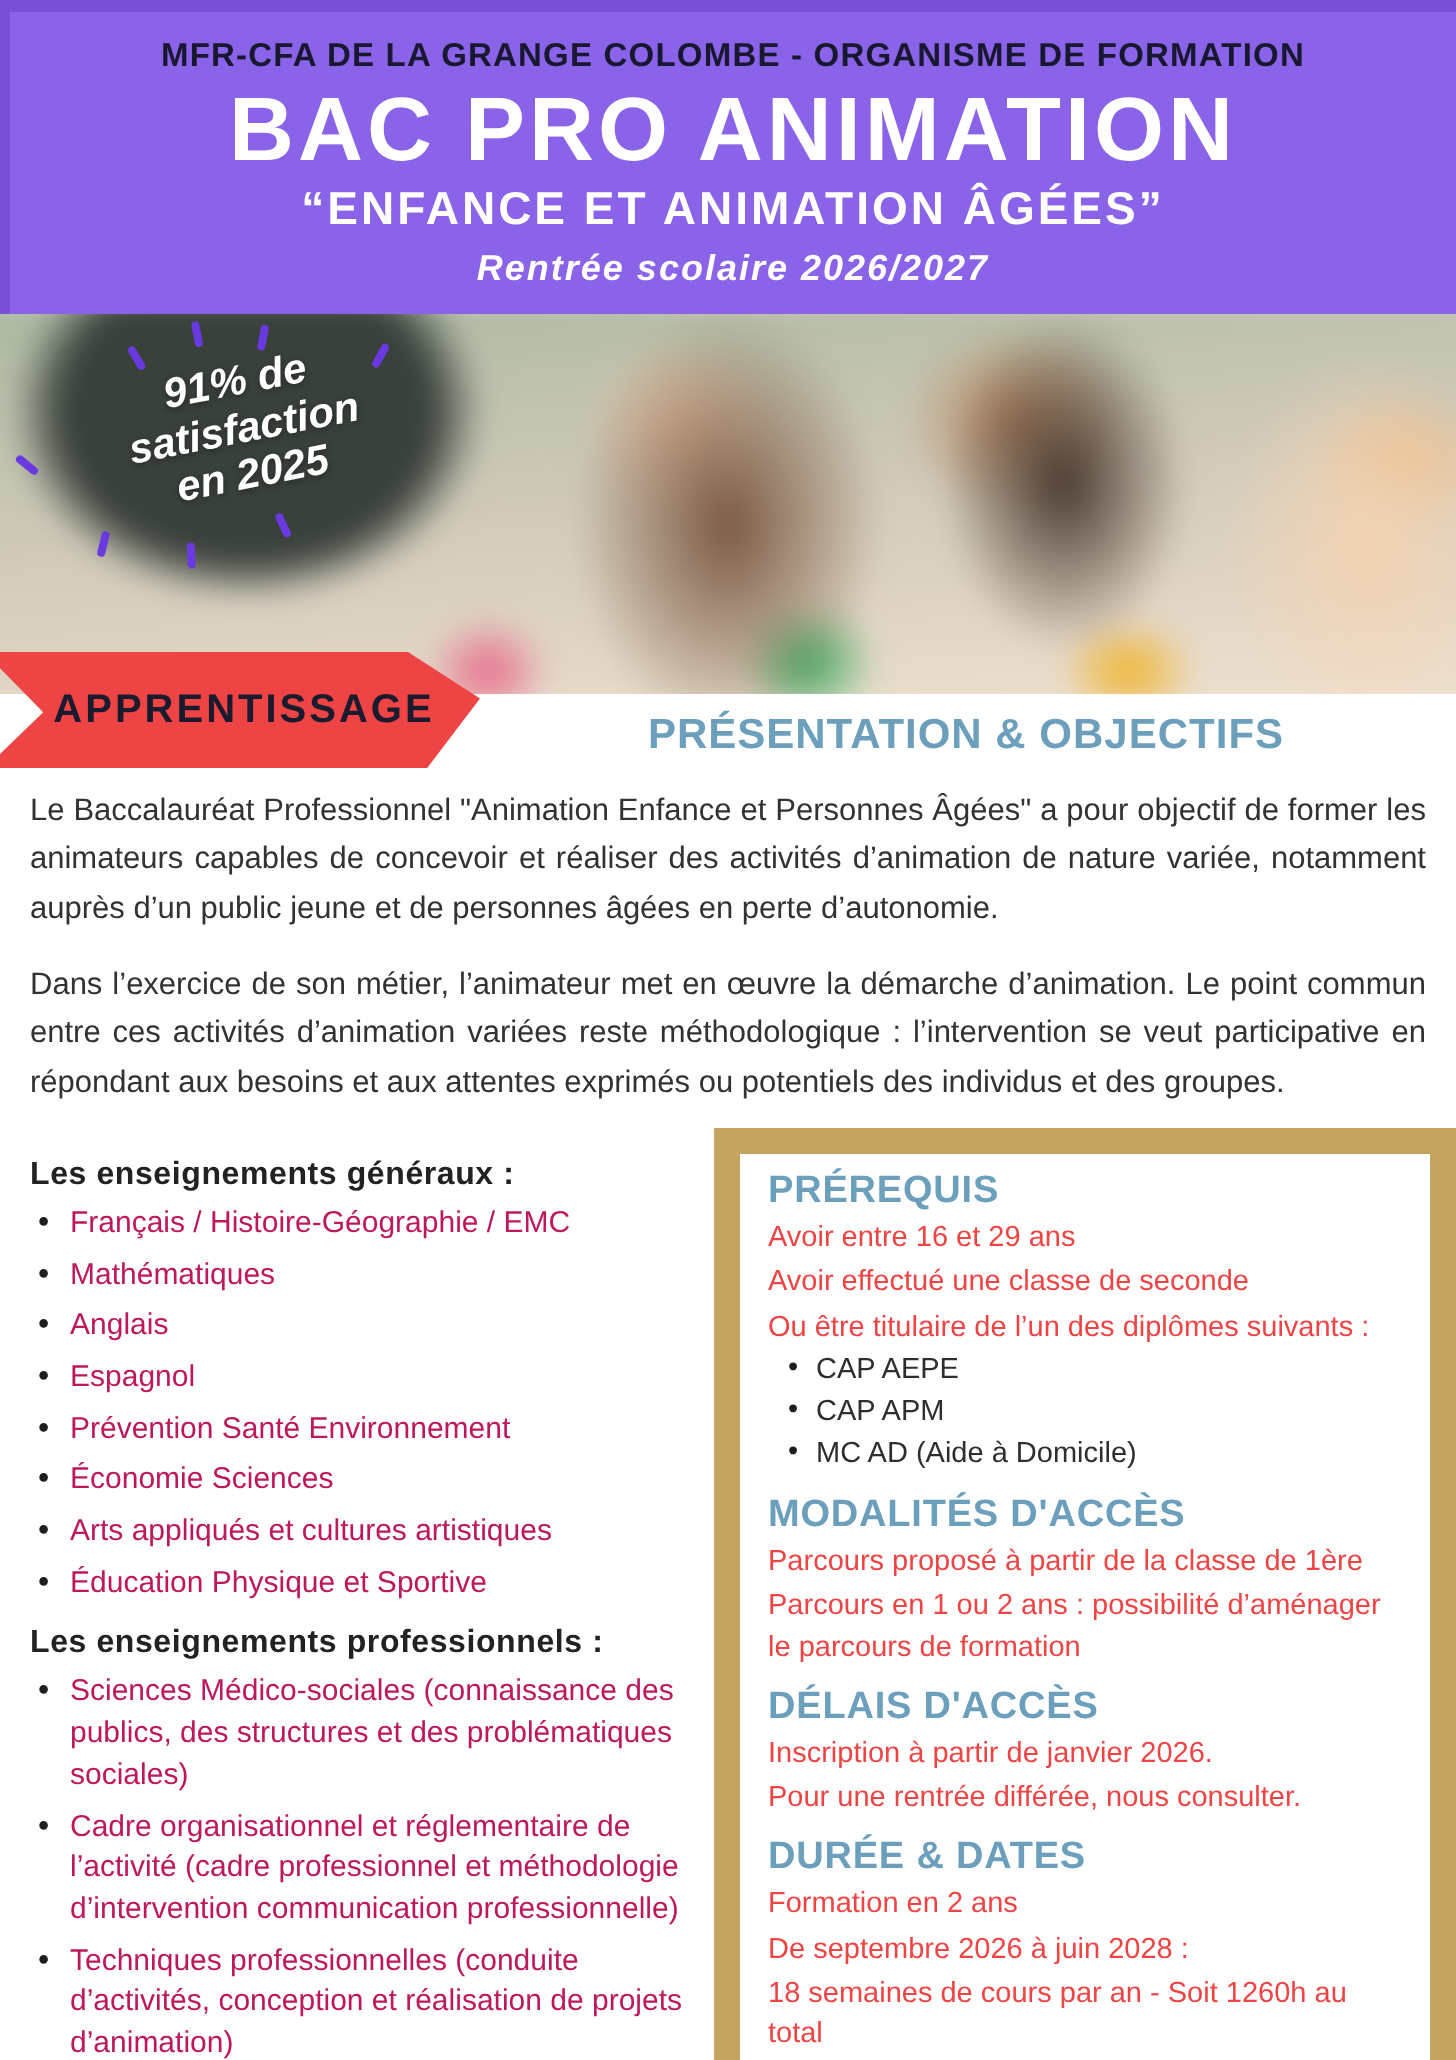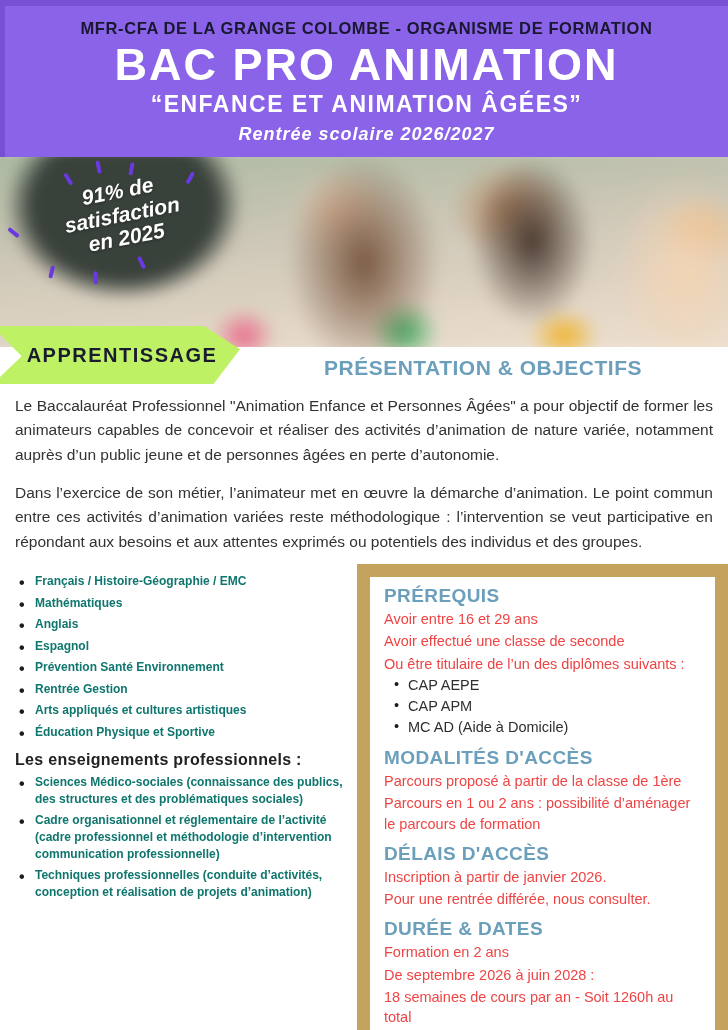--- a/index.html
+++ b/index.html
@@ -57,38 +57,38 @@
 
   
   .mfr { position:absolute; right:6px; bottom:8px; width:158px; text-align:center; z-index:4; }
   .mfr-name { font-size:46px; font-weight:800; color:#c9a253; letter-spacing:3px; line-height:.95;
               text-shadow:0 0 1px #a8862f; }
   .mfr-tag { font-size:9.5px; font-weight:800; color:#c9a253; letter-spacing:1.2px; margin-top:1px; }
   .mfr-strip { background:rgba(255,255,255,.95); color:#1c1c1c; font-size:10.5px; font-weight:700;
                padding:2px 2px; margin-top:2px; }
 
   
-  .ribbon { position:absolute; top:326px; left:0; width:240px; height:58px; background:#bef264; z-index:6;
+  .ribbon { position:absolute; top:326px; left:0; width:240px; height:58px; background:#ef4444; z-index:6;
       clip-path:polygon(5% 0, 85% 0, 100% 40%, 89% 100%, 0 100%, 0 88%, 9% 52%, 0 14%, 0 0);
       display:flex; align-items:center; justify-content:center; padding-left:30px; padding-right:26px; }
   .ribbon span { color:#1b1b2f; font-weight:800; font-size:20px; letter-spacing:1.5px; }
 
   
   .pres-title { margin-top:9px; padding-left:238px; text-align:center; color:#6b9fbb; font-weight:800;
                 font-size:21px; letter-spacing:.5px; }
   .content { padding:0 15px; }
   .para { margin-top:14px; font-size:15.5px; line-height:1.57; color:#323232; text-align:justify; }
 
   
   .columns { display:flex; align-items:stretch; margin-top:10px; padding-left:15px; }
   .left-col { width:330px; padding-top:4px; }
   .prog-title { color:#6b9fbb; font-weight:800; font-size:19.5px; letter-spacing:.5px; }
   .group-label { font-weight:800; font-size:16px; color:#222; margin-top:11px; letter-spacing:.3px; }
   ul.blist { list-style:none; margin-top:5px; }
-  ul.blist li { position:relative; padding-left:20px; font-size:12px; line-height:1.38; color:#0f766e; margin-top:5px;font-weight:bold; }
+  ul.blist li { position:relative; padding-left:20px; font-size:15px; line-height:1.38; color:#be185d; margin-top:5px; }
   ul.blist li::before { content:"•"; position:absolute; left:4px; top:-1px; font-size:16px; color:#1d1d1d; }
 
   .info-box { flex:1; margin-left:12px; border:13px solid #c4a35e; background:#fff; padding:6px 12px 10px 14px; }
   .box-title { color:#6b9fbb; font-weight:800; font-size:19px; letter-spacing:.4px; margin-top:9px; }
   .box-title:first-child { margin-top:2px; }
   .box-line { font-size:14.5px; line-height:1.4; color:#ef4444; margin-top:2px; }
   ul.sublist { list-style:none; margin-top:1px; }
   ul.sublist li { position:relative; padding-left:24px; font-size:14.5px; line-height:1.45; color:#2e2e2e; }
   ul.sublist li::before { content:"•"; position:absolute; left:10px; top:-1px; color:#1d1d1d; }
 </style>
@@ -130,27 +130,28 @@
   <h3 class="pres-title">PRÉSENTATION &amp; OBJECTIFS</h3>
   <div class="content">
     <p class="para">Le Baccalauréat Professionnel "Animation Enfance et Personnes Âgées" a pour objectif de former les animateurs capables de concevoir et réaliser des activités d’animation de nature variée, notamment auprès d’un public jeune et de personnes âgées en perte d’autonomie.</p>
     <p class="para">Dans l’exercice de son métier, l’animateur met en œuvre la démarche d’animation. Le point commun entre ces activités d’animation variées reste méthodologique : l’intervention se veut participative en répondant aux besoins et aux attentes exprimés ou potentiels des individus et des groupes.</p>
   </div>
 
   <div class="columns">
 
     <div class="left-col">
 
+      <div class="group-label">Les enseignements généraux :</div>
       <ul class="blist">
         <li>Français / Histoire-Géographie / EMC</li>
         <li>Mathématiques</li>
         <li>Anglais</li>
         <li>Espagnol</li>
         <li>Prévention Santé Environnement</li>
-        <li>Rentrée Gestion</li>
+        <li>Économie Sciences</li>
         <li>Arts appliqués et cultures artistiques</li>
         <li>Éducation Physique et Sportive</li>
       </ul>
 
       <div class="group-label">Les enseignements professionnels :</div>
       <ul class="blist">
         <li>Sciences Médico-sociales (connaissance des publics, des structures et des problématiques sociales)</li>
         <li>Cadre organisationnel et réglementaire de l’activité (cadre professionnel et méthodologie d’intervention communication professionnelle)</li>
         <li>Techniques professionnelles (conduite d’activités, conception et réalisation de projets d’animation)</li>
 

